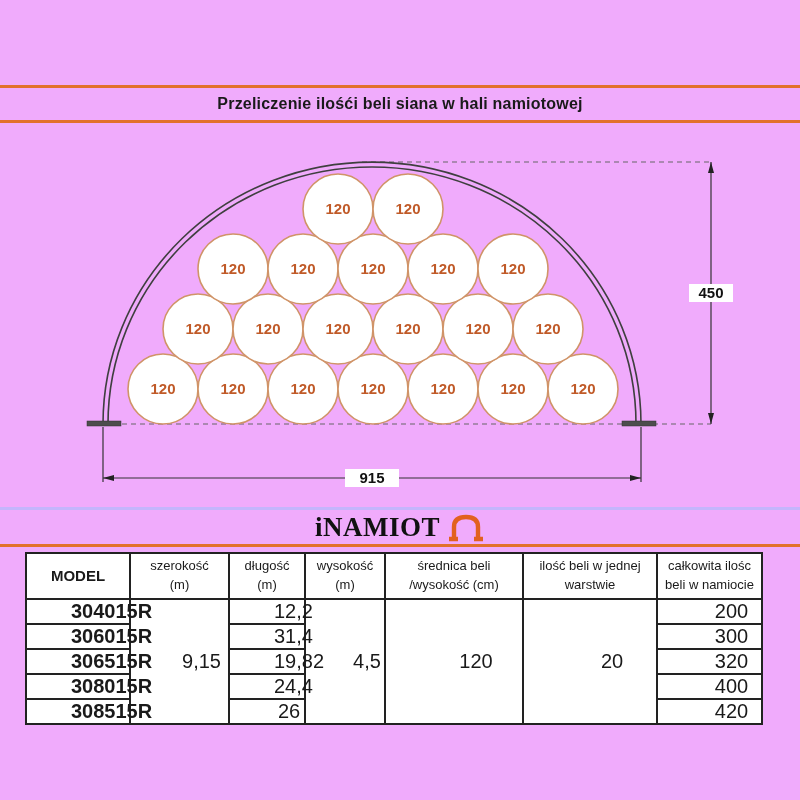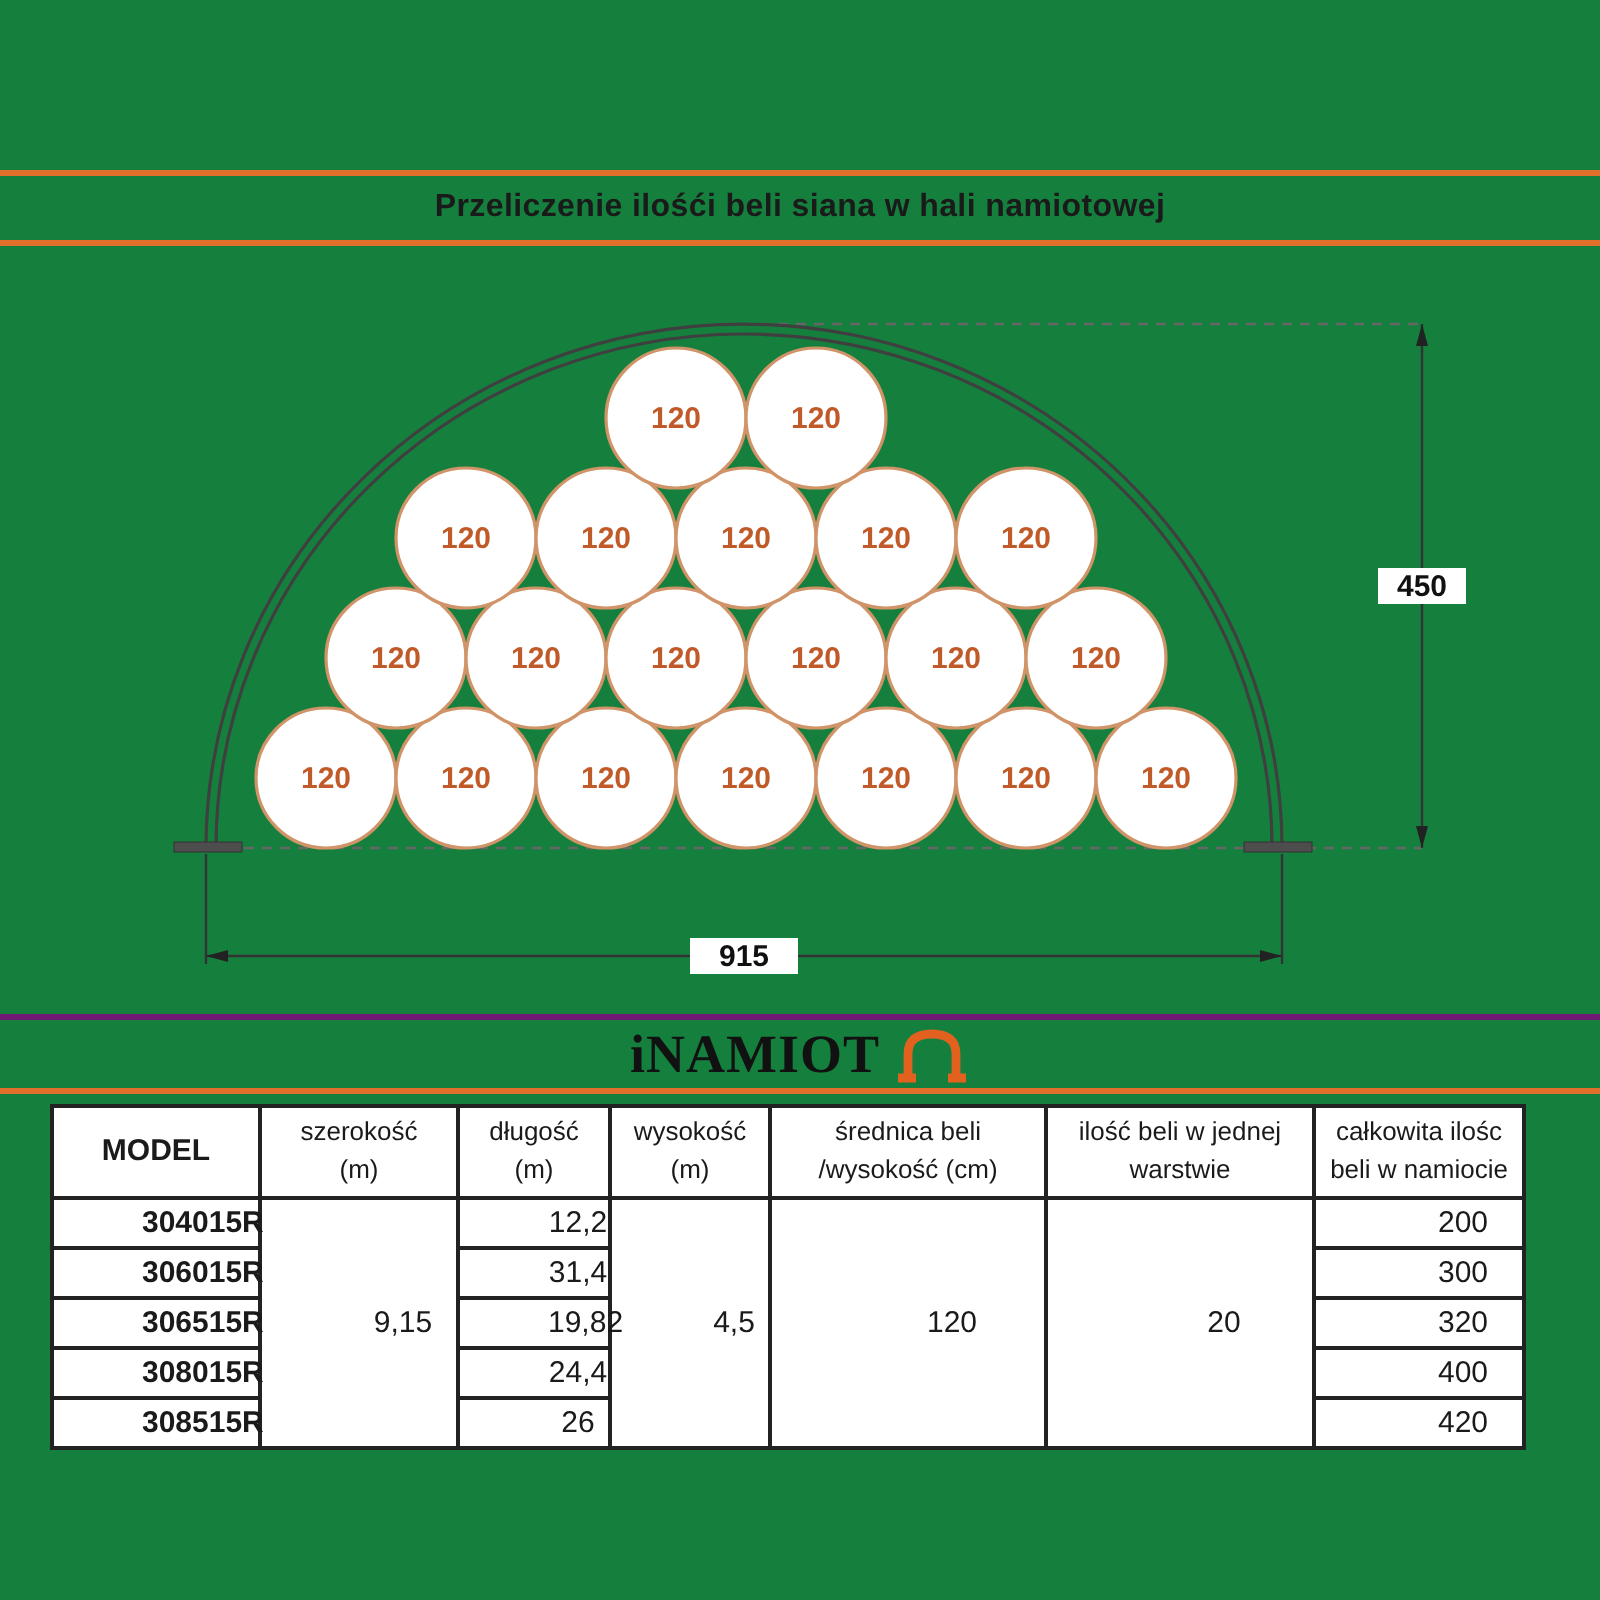--- a/index.html
+++ b/index.html
@@ -1,16 +1,16 @@
 <!DOCTYPE html>
 <html><head>
 <meta charset="utf-8">
 <style>
   html,body{margin:0;padding:0;background:#fff;}
-  #page{position:relative;width:800px;height:800px;background:#15803d;overflow:hidden;
+  #page{position:relative;width:800px;height:800px;background:#f0abfc;overflow:hidden;
         font-family:"Liberation Sans",sans-serif;color:#1a1a1a;}
 
   
   .title-bar{position:absolute;left:0;top:85px;width:800px;height:32px;
     border-top:3px solid #e2702c;border-bottom:3px solid #e2702c;
     display:flex;align-items:center;justify-content:center;}
   .title-bar span{font-size:16px;font-weight:bold;letter-spacing:0.2px;}
 
   
   #tent-svg{position:absolute;left:0;top:130px;}
@@ -21,36 +21,36 @@
   .foot{fill:#4d4d4d;stroke:#333;stroke-width:0.5;}
   .dim-label{font-family:"Liberation Sans",sans-serif;font-size:15px;font-weight:bold;
     fill:#111;text-anchor:middle;}
   .bale{fill:#fff;stroke:#d09468;stroke-width:1.6;}
   .bale-label{font-family:"Liberation Sans",sans-serif;font-size:15px;font-weight:bold;
     fill:#c05a28;text-anchor:middle;}
   .label-bg{fill:#fff;stroke:none;}
 
   
   .logo-bar{position:absolute;left:0;top:507px;width:800px;height:34px;
-    border-top:3px solid #701a75;border-bottom:3px solid #e2702c;
+    border-top:3px solid #c4b5fd;border-bottom:3px solid #e2702c;
     display:flex;align-items:center;justify-content:center;gap:7px;}
   .logo-text{font-family:"Liberation Serif",serif;font-weight:bold;font-size:27px;
     color:#111;letter-spacing:0.5px;}
   .logo-icon{display:block;}
 
   
   .spec-table{position:absolute;left:25px;top:552px;width:736px;
     border-collapse:collapse;table-layout:fixed;}
   .spec-table th,.spec-table td{border:2px solid #222;text-align:center;
     vertical-align:middle;padding:0;background:#fff;}
   .spec-table thead tr{height:46px;}
   .spec-table tbody tr{height:25px;}
   .spec-table th{font-size:13px;font-weight:normal;line-height:1.45;}
   .spec-table th.model-h{font-weight:bold;font-size:15px;margin-left:45px;}
-  .spec-table td{font-size:15px;padding-left:44px;}
+  .spec-table td{font-size:20px;padding-left:44px;}
   .spec-table td.model{font-weight:bold;}
   .hdr-line{display:block;}
 </style>
 </head>
 <body>
 
 <div id="page">
 
   <div class="title-bar">
     <span>Przeliczenie ilośći beli siana w hali namiotowej</span>

